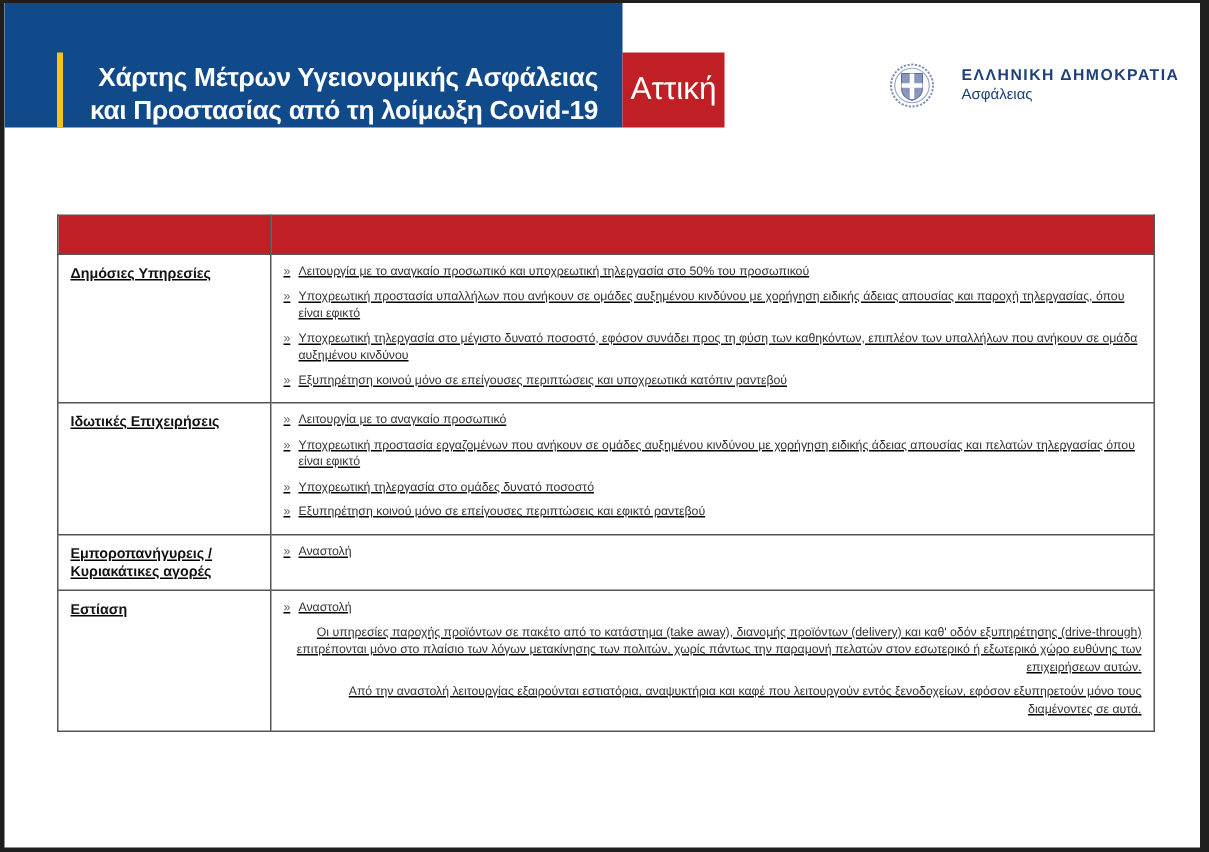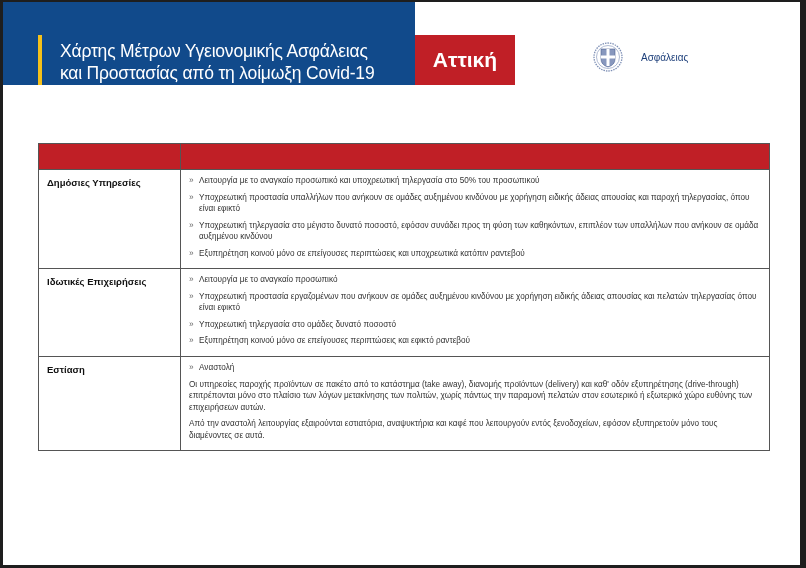--- a/index.html
+++ b/index.html
@@ -10,49 +10,50 @@
   .page {
     position:absolute; left:3px; top:2px; width:797px; height:563px; background:#ffffff; overflow:hidden;
   }
   .blue-band {
     position:absolute; left:0; top:0; width:412px; height:83px; background:#114a8b;
   }
   .yellow-bar {
     position:absolute; left:35px; top:33px; width:4px; height:50px; background:#f5c11a;
   }
   .title {
-    position:absolute; left:57px; top:38px; color:#ffffff; font-weight:normal; font-size:17.5px; line-height:22px;
+    position:absolute; left:57px; top:38px; color:#ffffff; font-weight:bold; font-size:17.5px; line-height:22px;
     letter-spacing:-0.2px;
+    text-align:right;
   }
   .title div { white-space:nowrap; }
   .region-box {
-    position:absolute; left:412px; top:33px; width:100px; height:50px; background:#c01f26;
-    color:#fff; font-weight:bold; font-size:21px; display:flex; align-items:center; justify-content:center;
+    position:absolute; left:412px; top:33px; width:68px; height:50px; background:#c01f26;
+    color:#fff; font-weight:normal; font-size:21px; display:flex; align-items:center; justify-content:center;
   }
   .gov-logo { position:absolute; left:590px; top:40px; display:flex; align-items:center; }
   .emblem { width:30px; height:30px; margin-right:18px; }
   .gov-text .l1 { color:#1d3f7a; font-weight:bold; font-size:10.5px; letter-spacing:1px; line-height:13px; }
   .gov-text .l2 { color:#1d3f7a; font-size:10px; line-height:13px; }
 
   table.measures {
-    position:absolute; left:35px; top:141px; width:732px; border-collapse:collapse; table-layout:fixed;
+    position:absolute; left:35px; top:141px; width:732px; border-collapse:collapse; table-layout:fixed;text-decoration:underline;
   }
   table.measures td, table.measures th {
     border:1px solid #555; vertical-align:top; padding:0;
   }
   table.measures th { background:#c01f26; height:25px; }
   col.c1 { width:142px; }
   .cat {
     font-weight:bold; font-size:9.5px; color:#111; padding:7px 8px 0 8px; line-height:12px;
   }
   .cell { padding:5px 8px 4px 8px; font-size:8.2px; color:#333; line-height:11.5px; }
   .bullet { display:flex; margin-bottom:5px; }
   .bullet .mark { width:10px; flex:none; color:#666; }
   .bullet .txt { flex:1; }
-  .para { margin-bottom:5px; }
+  .para { margin-bottom:5px;text-align:right; }
   tr.r1 td { height:94px; }
   tr.r2 td { height:87px; }
   tr.r3 td { height:36px; }
   tr.r4 td { height:89px; }
 </style>
 </head>
 <body>
 
 <div class="page">
   <div class="blue-band"></div>
@@ -65,20 +66,21 @@
 
   <div class="gov-logo">
     <svg class="emblem" viewBox="0 0 30 30">
       <circle cx="15" cy="15" r="14" fill="none" stroke="#7d8fb5" stroke-width="1.3" stroke-dasharray="1.5 1"></circle>
       <circle cx="15" cy="15" r="11.5" fill="none" stroke="#9aa8c7" stroke-width="0.8"></circle>
       <path d="M8 7 H22 V17 Q22 23 15 25 Q8 23 8 17 Z" fill="#8797bd" stroke="#4b5f92" stroke-width="0.6"></path>
       <rect x="13.5" y="7" width="3" height="17" fill="#ffffff"></rect>
       <rect x="8" y="13.5" width="14" height="3" fill="#ffffff"></rect>
     </svg>
     <div class="gov-text">
+      <div class="l1">ΕΛΛΗΝΙΚΗ ΔΗΜΟΚΡΑΤΙΑ</div>
       <div class="l2">Ασφάλειας</div>
     </div>
   </div>
 
   <table class="measures">
     <colgroup>
         <col class="c1">
         <col class="c2">
       </colgroup>
     <tbody>
@@ -132,20 +134,33 @@
                 <span class="txt">Υποχρεωτική τηλεργασία στο ομάδες δυνατό ποσοστό</span>
               </div>
         <div class="bullet">
                 <span class="mark">»</span>
                 <span class="txt">Εξυπηρέτηση κοινού μόνο σε επείγουσες περιπτώσεις και εφικτό ραντεβού</span>
               </div>
       </div>
           </td>
     </tr>
 
+    <tr class="r3">
+      <td>
+            <div class="cat">Εμποροπανήγυρεις / Κυριακάτικες αγορές</div>
+          </td>
+      <td>
+            <div class="cell">
+        <div class="bullet">
+                <span class="mark">»</span>
+                <span class="txt">Αναστολή</span>
+              </div>
+      </div>
+          </td>
+    </tr>
 
     <tr class="r4">
       <td>
             <div class="cat">Εστίαση</div>
           </td>
       <td>
             <div class="cell">
         <div class="bullet">
                 <span class="mark">»</span>
                 <span class="txt">Αναστολή</span>

